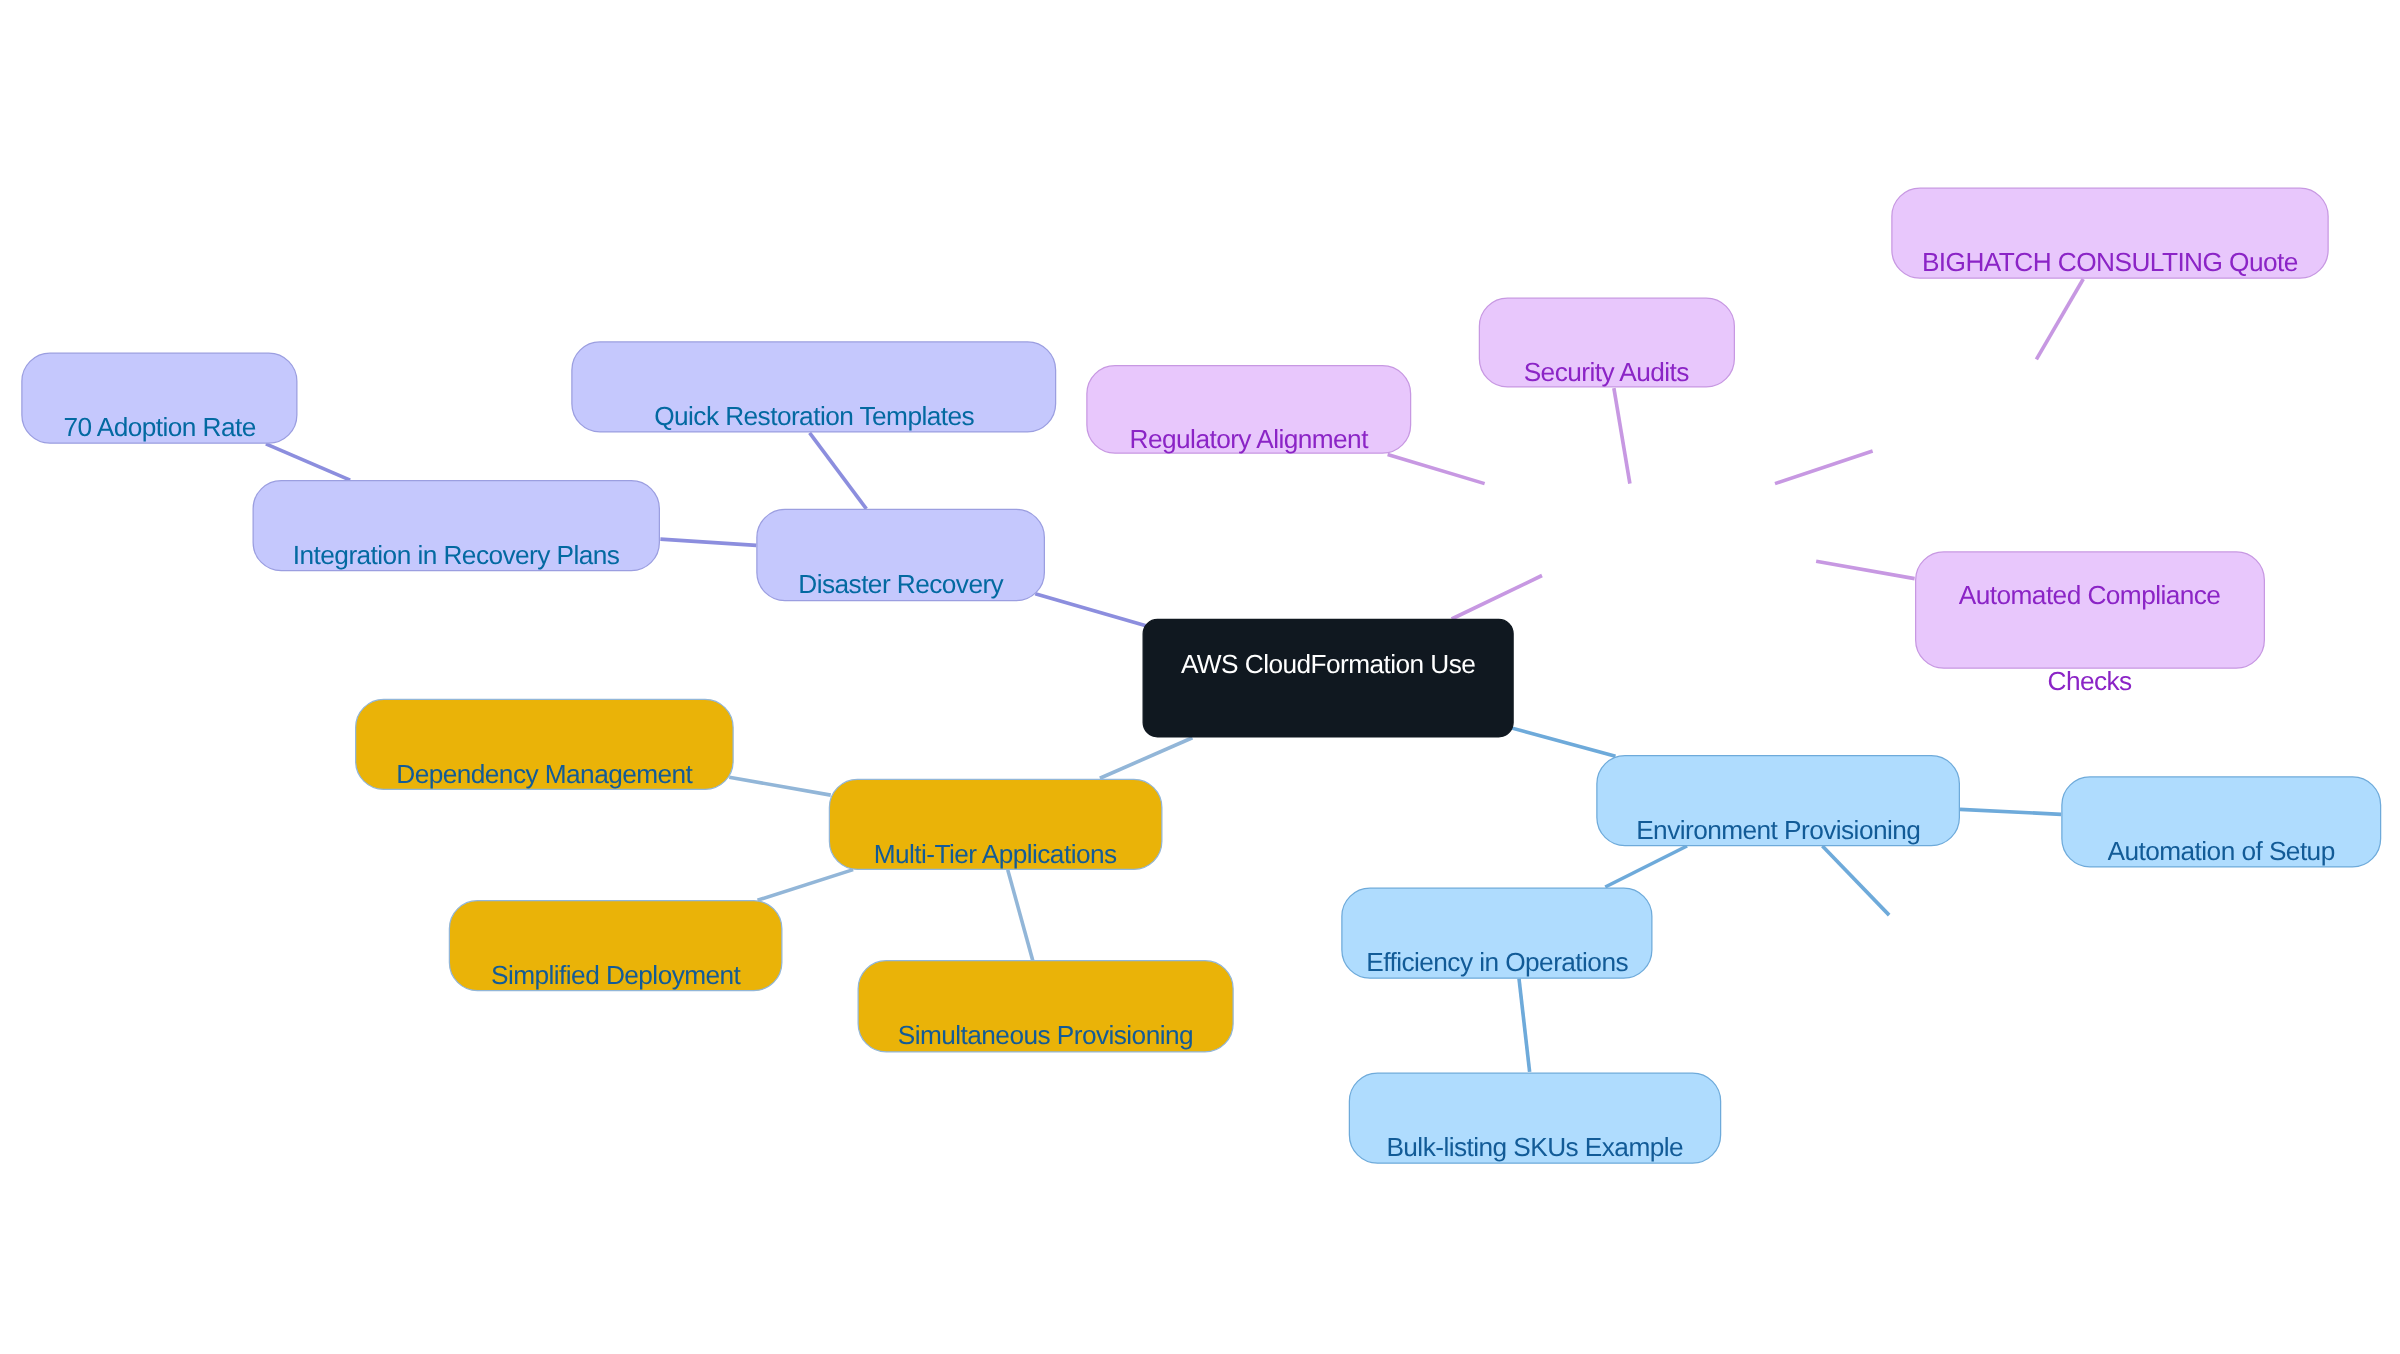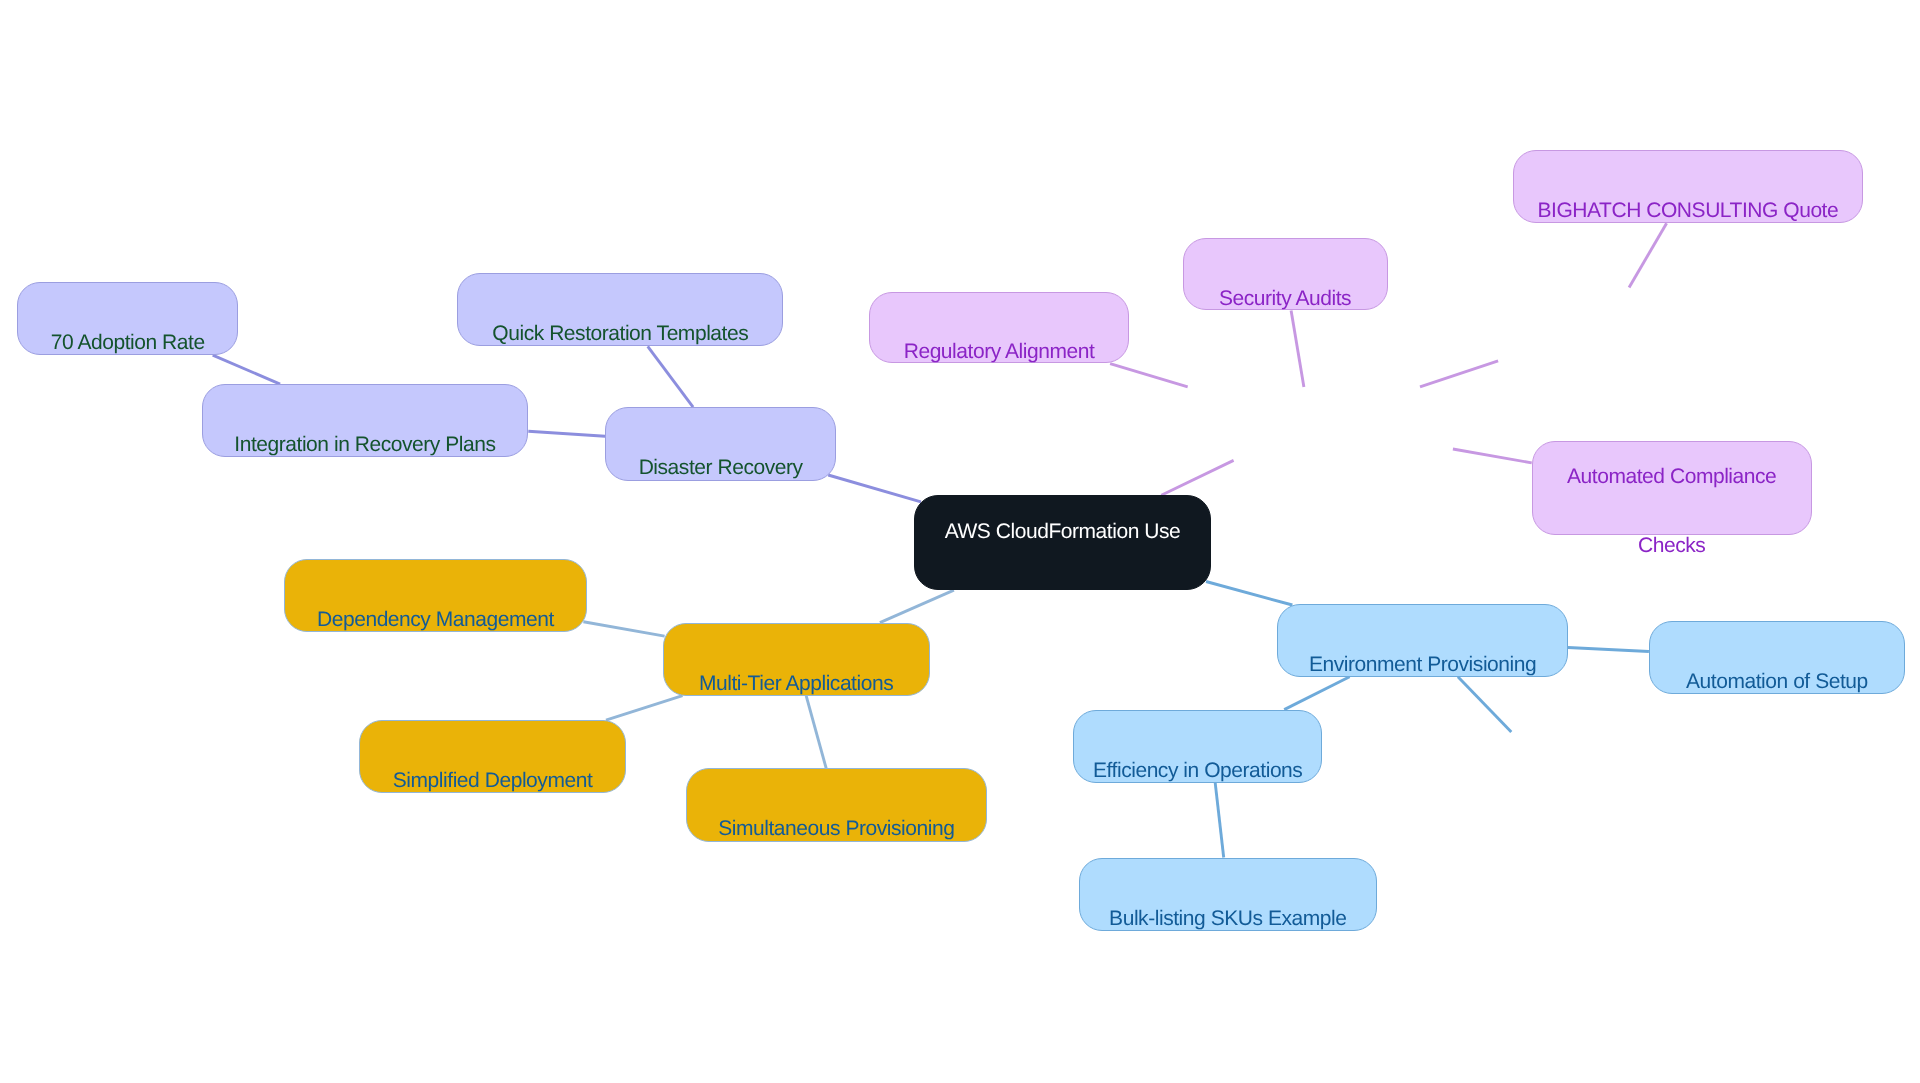--- a/index.html
+++ b/index.html
@@ -26,22 +26,22 @@
   .node-label{
     text-align:center;line-height:21px;font-size:21px;font-weight:400;
     letter-spacing:-0.45px;white-space:nowrap;
     -webkit-font-smoothing:antialiased;
     text-rendering:geometricPrecision;
     transform:translateZ(0);
   }
   .ln{display:block;margin-top:48px;}
   .node-label.multiline{position:relative;top:-1.2px;}
 
-  .n-center{background:#101820;border-color:#101820;color:#FFFFFF;border-radius:24px;}
-  .n-periwinkle{background:#C5C8FD;border-color:#9B9EE0;color:#14532d;}
+  .n-center{background:#101820;border-color:#101820;color:#FFFFFF;border-radius:12px;}
+  .n-periwinkle{background:#C5C8FD;border-color:#9B9EE0;color:#0369a1;}
   .n-orchid{background:#E8C7FC;border-color:#C798E2;color:#8B24C6;}
   .n-paleblue{background:#eab308;border-color:#92B6D8;color:#125B97;}
   .n-skyblue{background:#AFDCFE;border-color:#6EAADA;color:#125B97;}
 </style>
 </head>
 <body>
 
 <div id="canvas">
   <div id="art">
   <svg id="edges" viewBox="0 0 1920 1083" width="1920" height="1083">
@@ -79,21 +79,21 @@
   <div class="node n-periwinkle" id="adoption-rate" style="left:17.2px;top:282.0px;width:221.0px;height:73.1px">
         <div class="node-label">
           <span class="ln">70 Adoption Rate</span>
         </div>
       </div>
   <div class="node n-periwinkle" id="integration-recovery-plans" style="left:201.5px;top:384.1px;width:326.8px;height:72.9px">
         <div class="node-label">
           <span class="ln">Integration in Recovery Plans</span>
         </div>
       </div>
-  <div class="node n-periwinkle" id="quick-restoration-templates" style="left:457.3px;top:273.1px;width:326.0px;height:73.2px">
+  <div class="node n-periwinkle" id="quick-restoration-templates" style="left:457.3px;top:273.1px;width:388px;height:73.2px">
         <div class="node-label">
           <span class="ln">Quick Restoration Templates</span>
         </div>
       </div>
   <div class="node n-orchid" id="regulatory-alignment" style="left:869px;top:292.1px;width:260.0px;height:71px">
         <div class="node-label">
           <span class="ln">Regulatory Alignment</span>
         </div>
       </div>
   <div class="node n-orchid" id="security-audits" style="left:1182.5px;top:237.7px;width:205.0px;height:72.8px">

